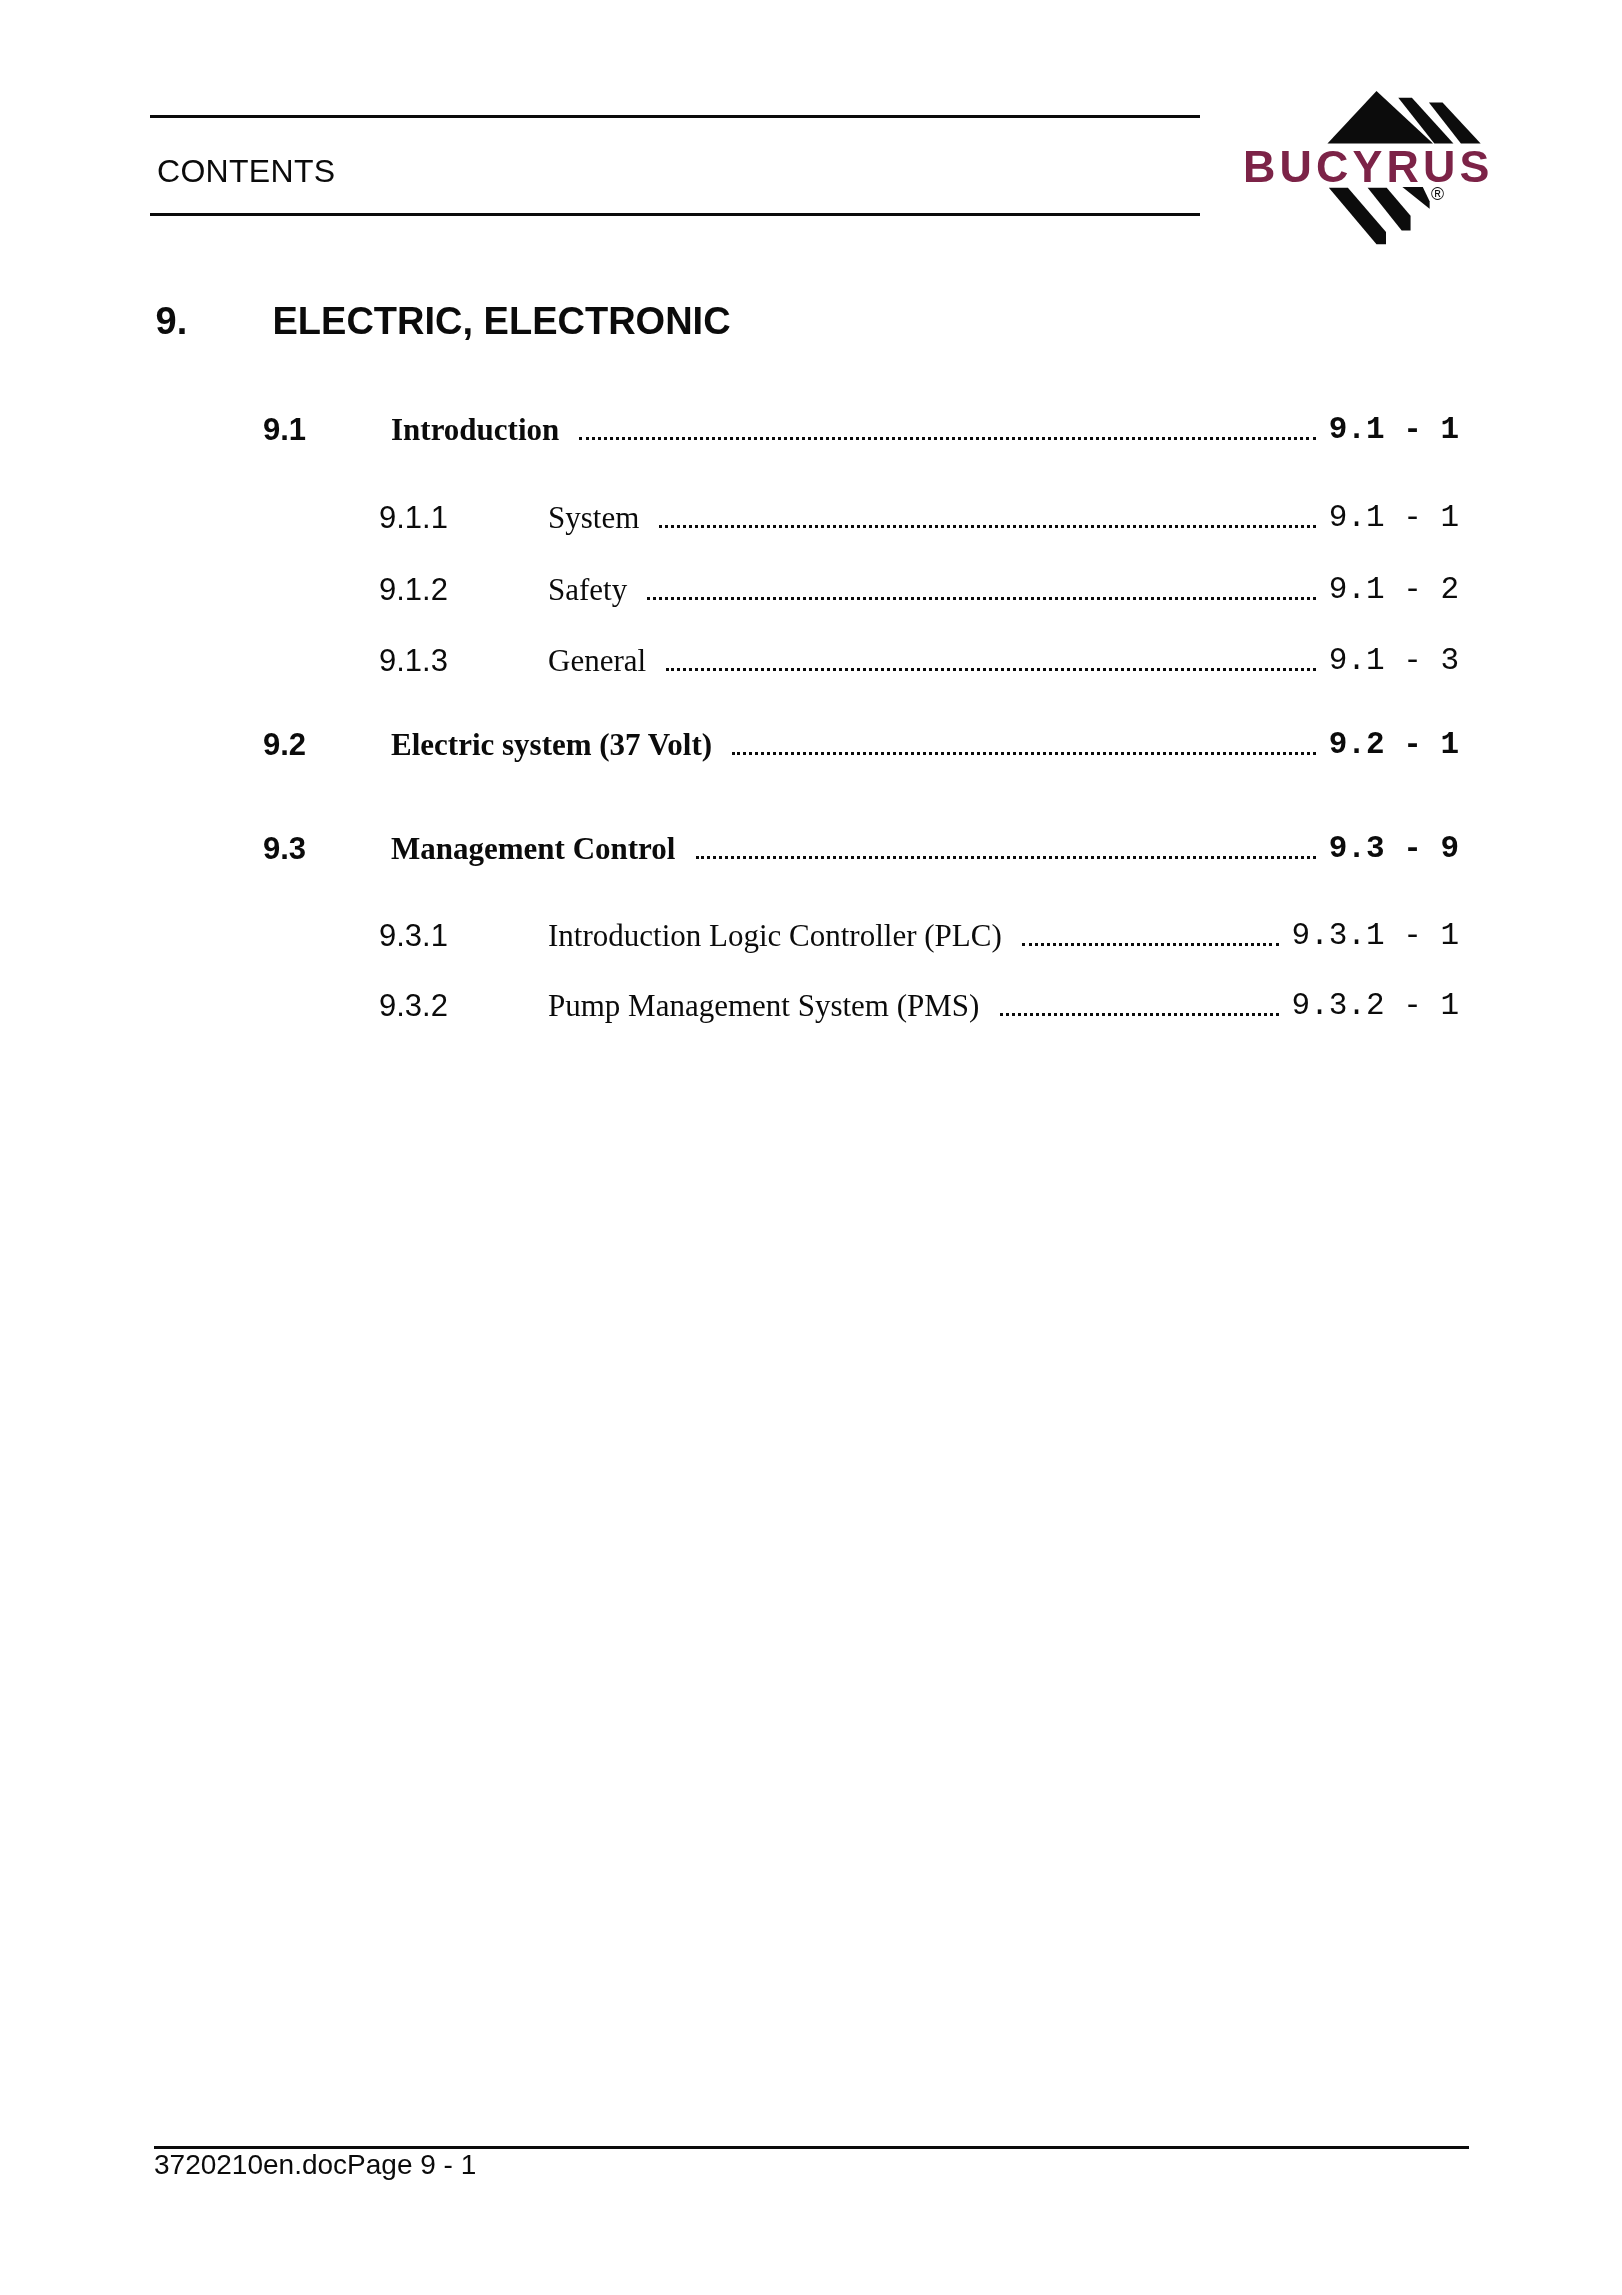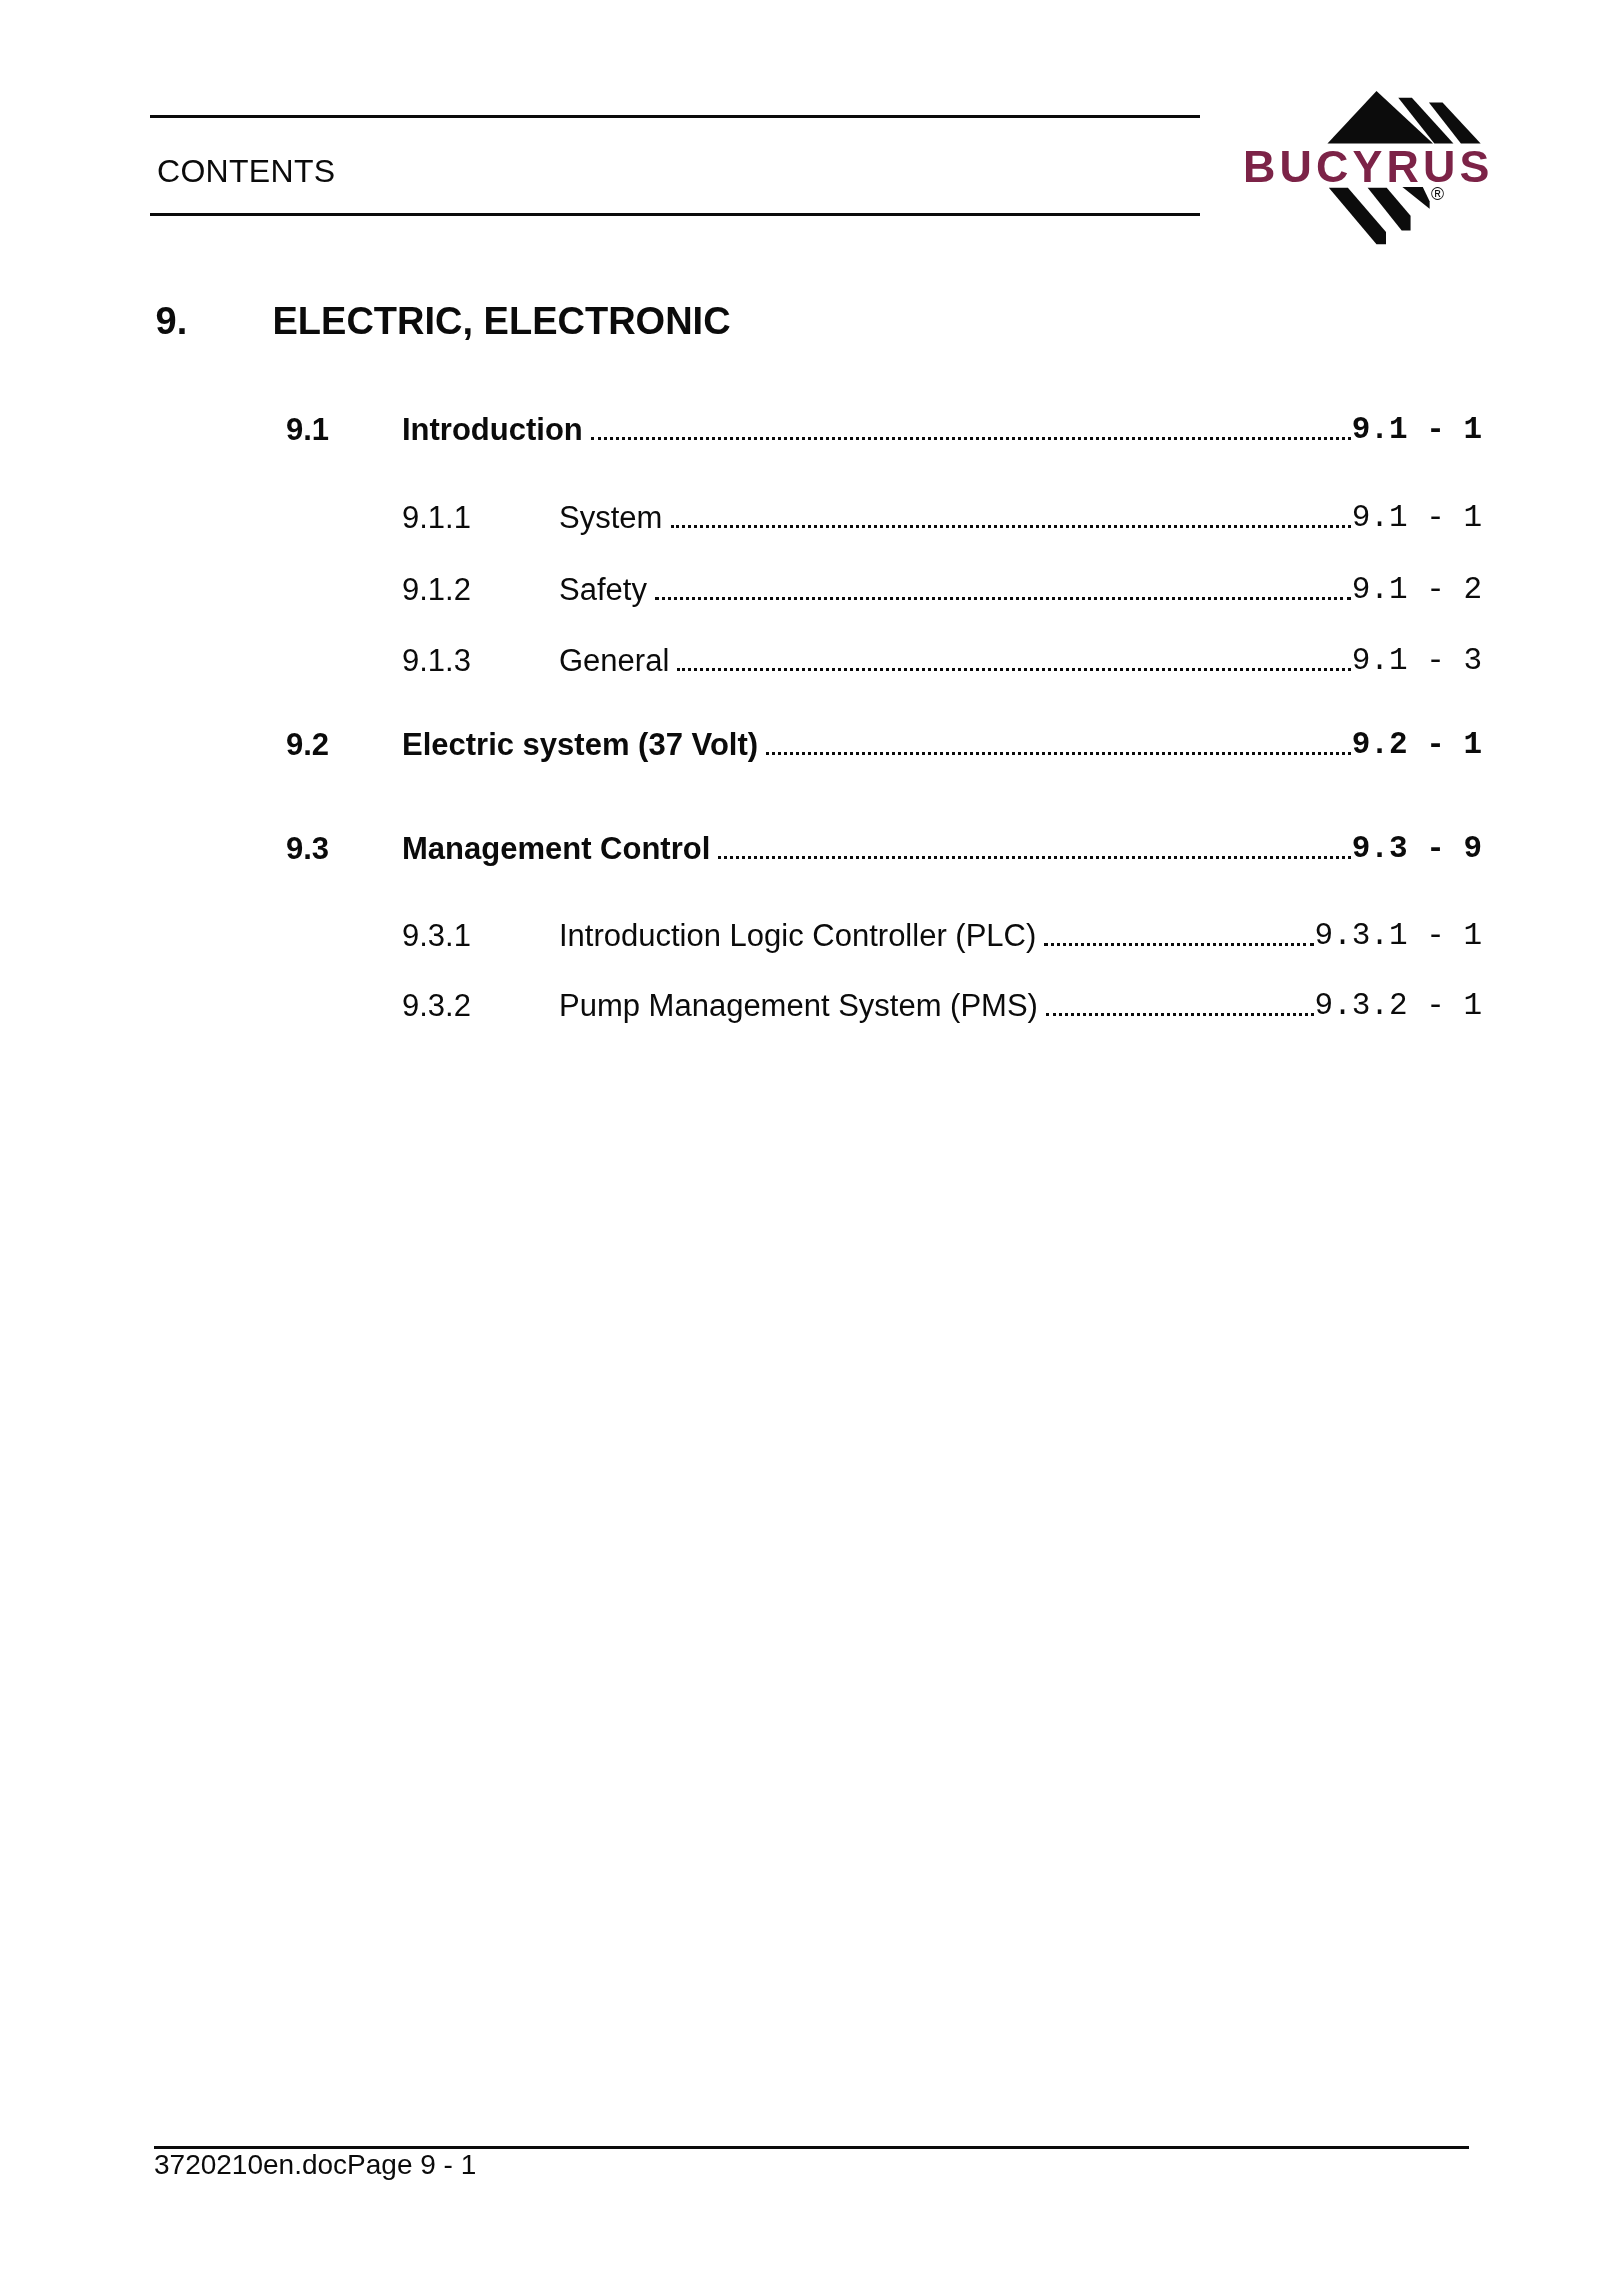--- a/index.html
+++ b/index.html
@@ -19,28 +19,28 @@
     position:absolute;left:157px;top:155px;
     font-size:32px;line-height:33px;letter-spacing:0.3px;
   }
   .logo{position:absolute;left:1242px;top:89px;width:254px;height:160px;}
   .doc-title{
     position:absolute;left:150px;top:301px;width:1319px;
     display:flex;font-size:38px;line-height:40px;font-weight:bold;
   }
   .doc-title .t-num{margin-left:5.5px;flex:0 0 117px;}
   .toc-row{
-    position:absolute;left:163px;width:1319px;
+    position:absolute;left:140px;width:1319px;
     display:flex;align-items:flex-start;
-    font-size:31px;line-height:31px;white-space:pre;
+    font-size:31px;line-height:31px;white-space:pre;gap:12px;
   }
   .toc-row.bold{font-weight:bold;}
   .level1 .toc-num{margin-left:123px;flex:0 0 116px;}
   .level2 .toc-num{margin-left:239px;flex:0 0 157px;}
-  .toc-label{flex:0 0 auto;}
+  .toc-label{flex:0 0 auto;font-family:Liberation Serif, serif;}
   .toc-dots{flex:1 1 auto;position:relative;align-self:stretch;min-width:20.4px;}
   .toc-dots::after{
     content:"";position:absolute;left:8.2px;right:0.7px;bottom:5.5px;
     border-bottom:3.4px dotted #0b0b0b;
   }
   .toc-page{flex:0 0 auto;font-family:Liberation Mono, monospace;}
   .rule-footer{left:154px;top:2146px;width:1315px;}
   .footer-row{
     position:absolute;left:154px;top:2150px;width:1315px;
     display:flex;

